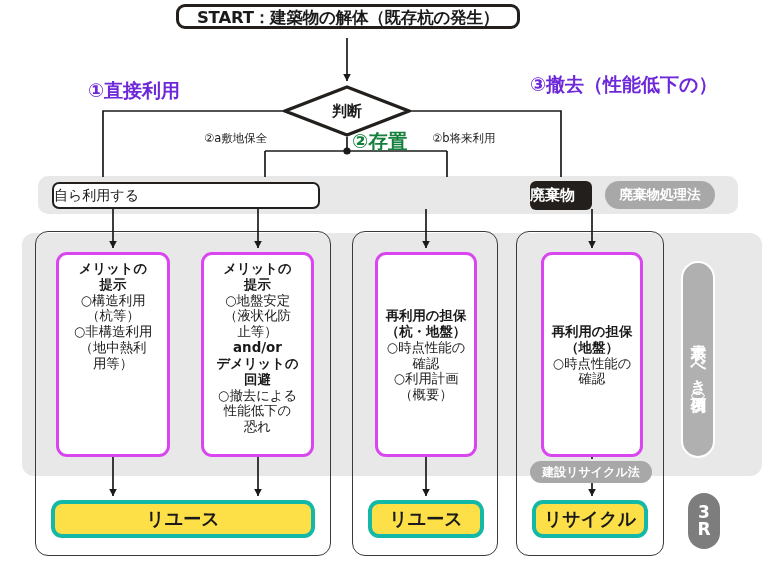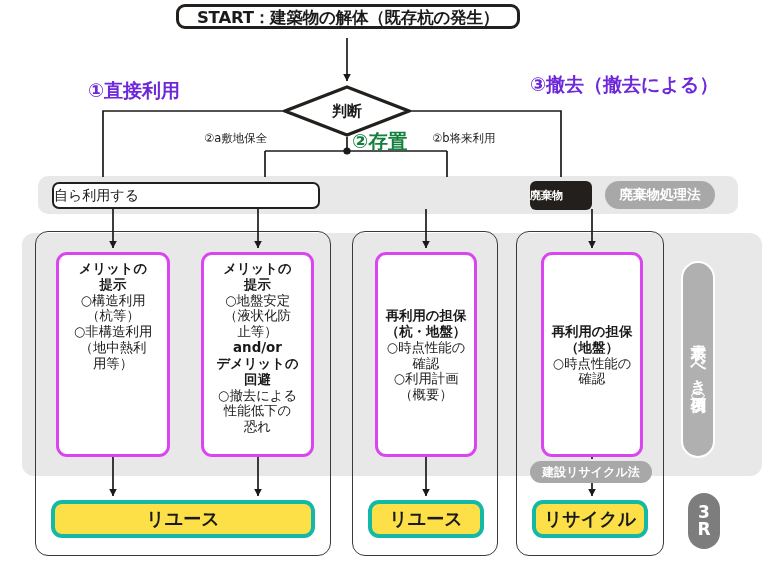--- a/index.html
+++ b/index.html
@@ -51,21 +51,21 @@
   .wbox {
     background:#fff; border:2.5px solid #231f1c; border-radius:7px;
     display:flex; align-items:center; justify-content:flex-start;
     font-size: 14px; color:#1a1a1a;
   }
   .box-self   { left: 52px;  top: 182px; width: 268px; height: 27px; }
   .box-paid   { left: 360px; top: 182px; width: 128px; height: 27px; font-size:13.5px; }
   .box-waste  {
     left: 530px; top: 181px; width: 62px; height: 29px;
     background:#231f1c; border:none; border-radius:6px;
-    color:#fff; font-size:11px; font-weight:bold;
+    color:#fff; font-size:15px; font-weight:bold;
   }
   .pill-law {
     left: 605px; top: 181px; width: 110px; height: 28px;
     background:#a8a8a8; border-radius:14px;
     display:flex; align-items:center; justify-content:center;
     color:#fff; font-size:13.5px; font-weight:bold;
   }
 
   
   .col-frame {
@@ -194,21 +194,21 @@
 
   <div class="abs diamond-wrap">
     <svg width="128" height="52" viewBox="0 0 128 52" xmlns="http://www.w3.org/2000/svg">
       <polygon points="64,2 126,26 64,50 2,26" fill="#ffffff" stroke="#231f1c" stroke-width="3.2"></polygon>
     </svg>
     <div class="diamond-label">判断</div>
   </div>
 
   <div class="abs lbl-big" style="left:88px; top:78px;">①直接利用</div>
 
-  <div class="abs lbl-big" style="left:530px; top:72px;">③撤去（撤去による）</div>
+  <div class="abs lbl-big" style="left:530px; top:72px;">③撤去（性能低下の）</div>
 
   <div class="abs lbl-mid" style="left:352px; top:128px;">②存置</div>
 
   <div class="abs lbl-small" style="left:204px; top:131px;">②a敷地保全</div>
 
   <div class="abs lbl-small" style="left:432px; top:131px;">②b将来利用</div>
 
   <div class="abs wbox box-self">
     <span>自ら利用する</span>
   </div>

